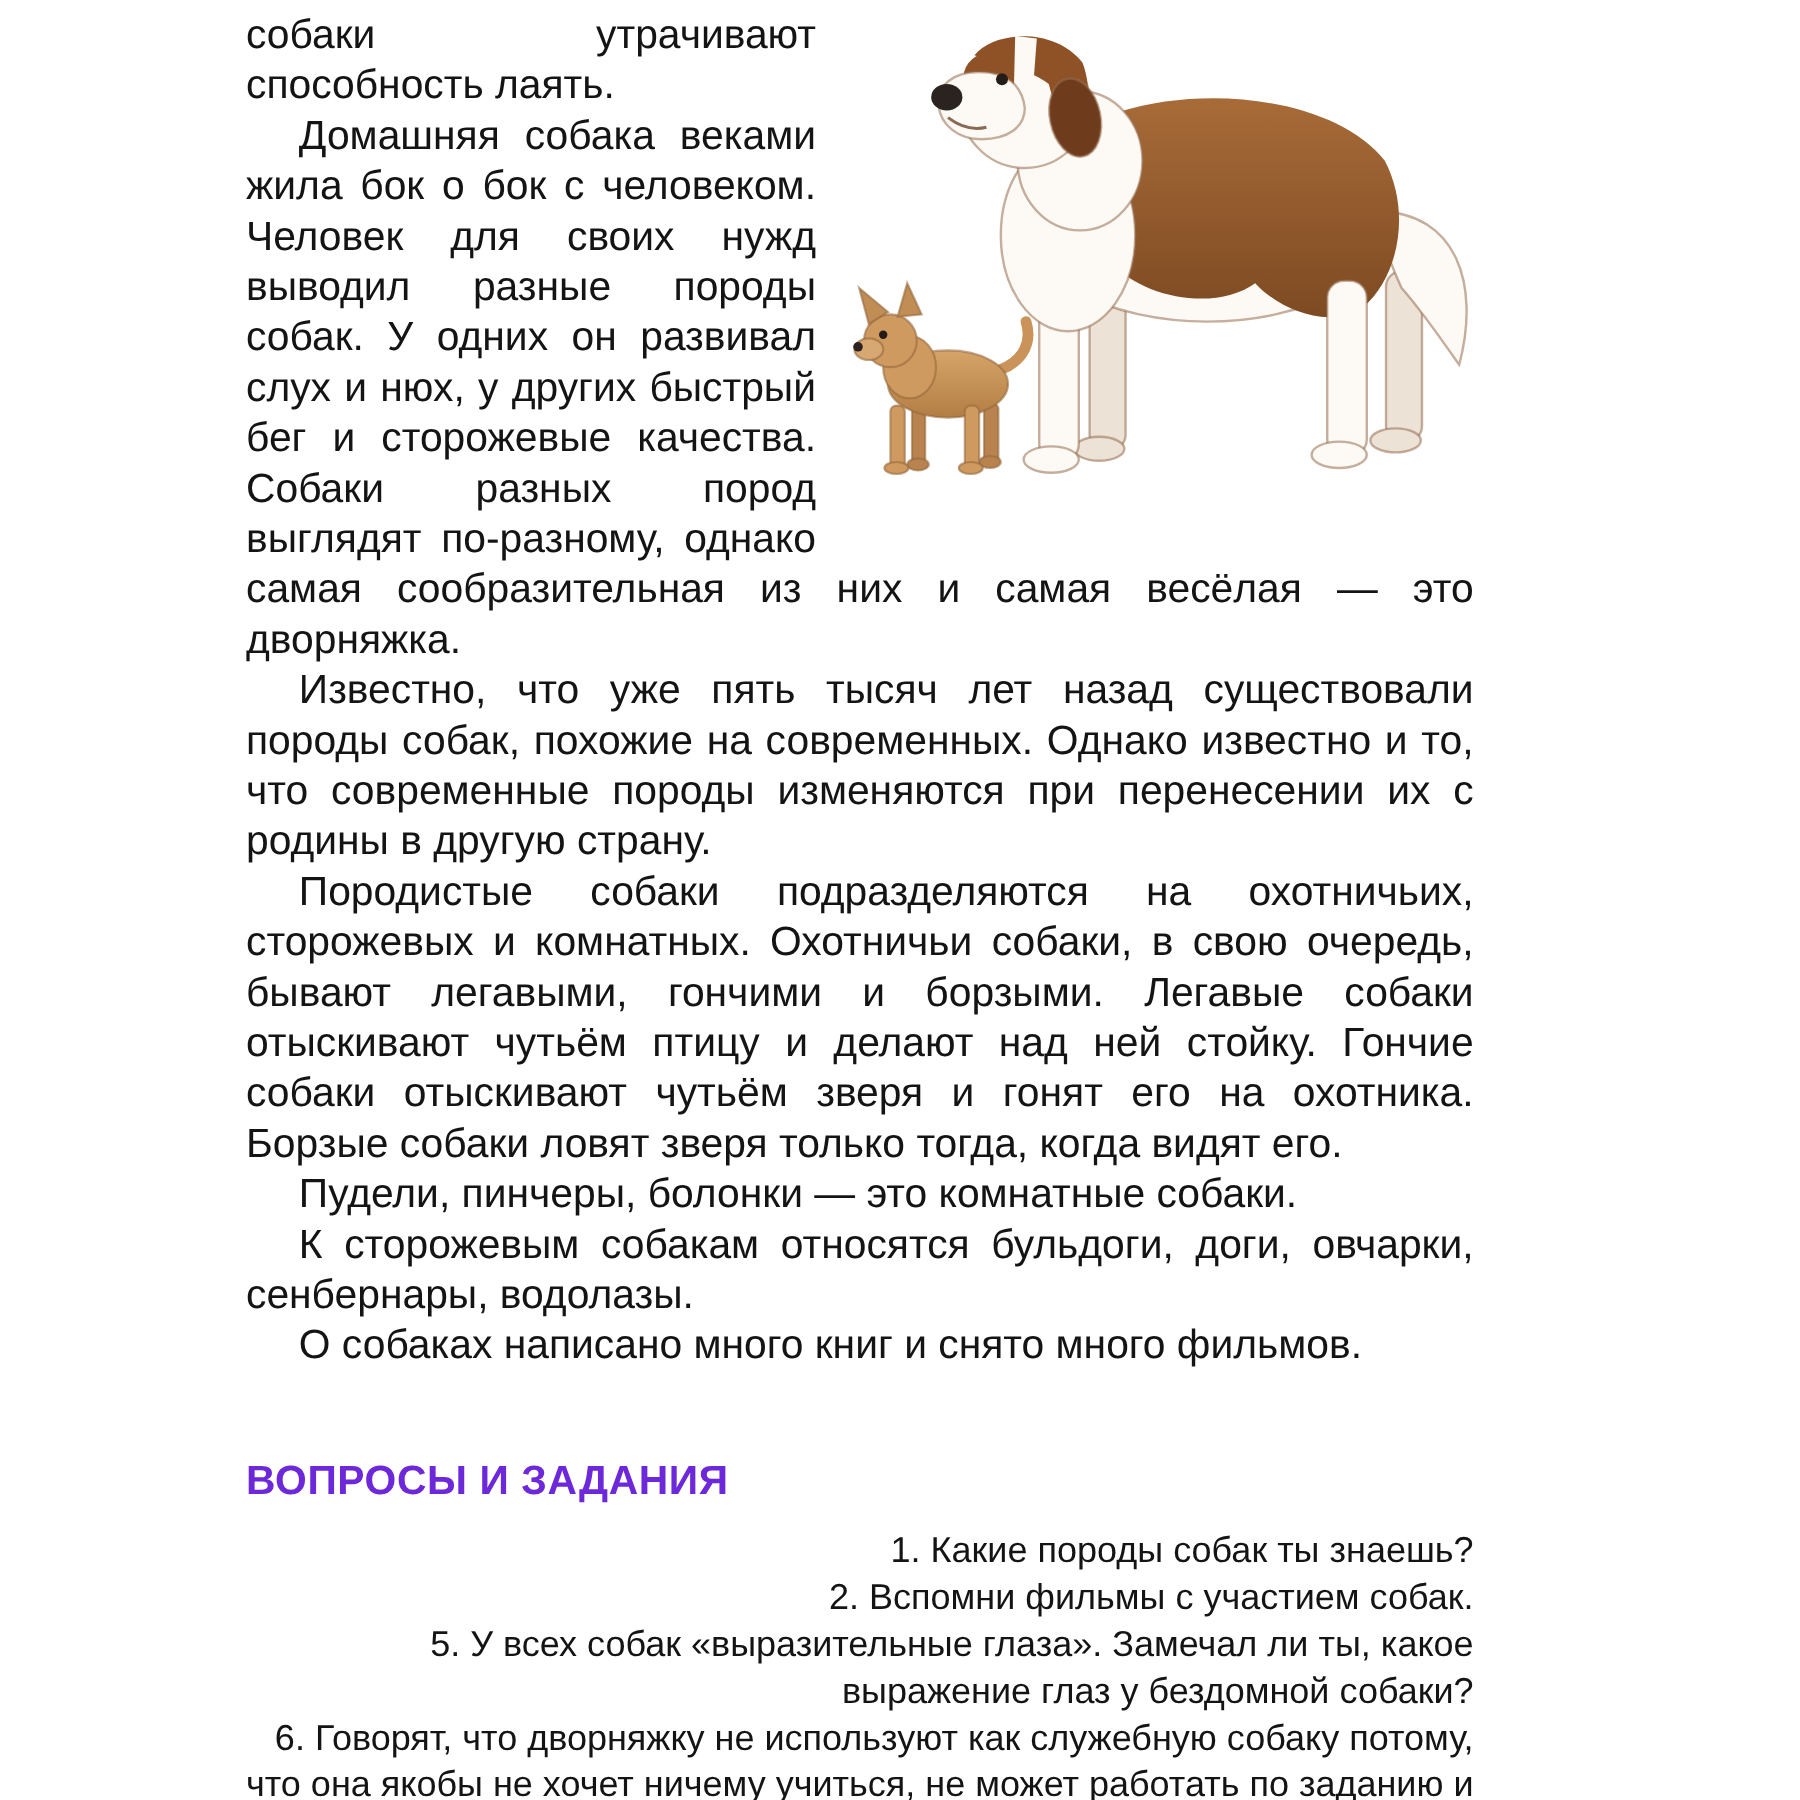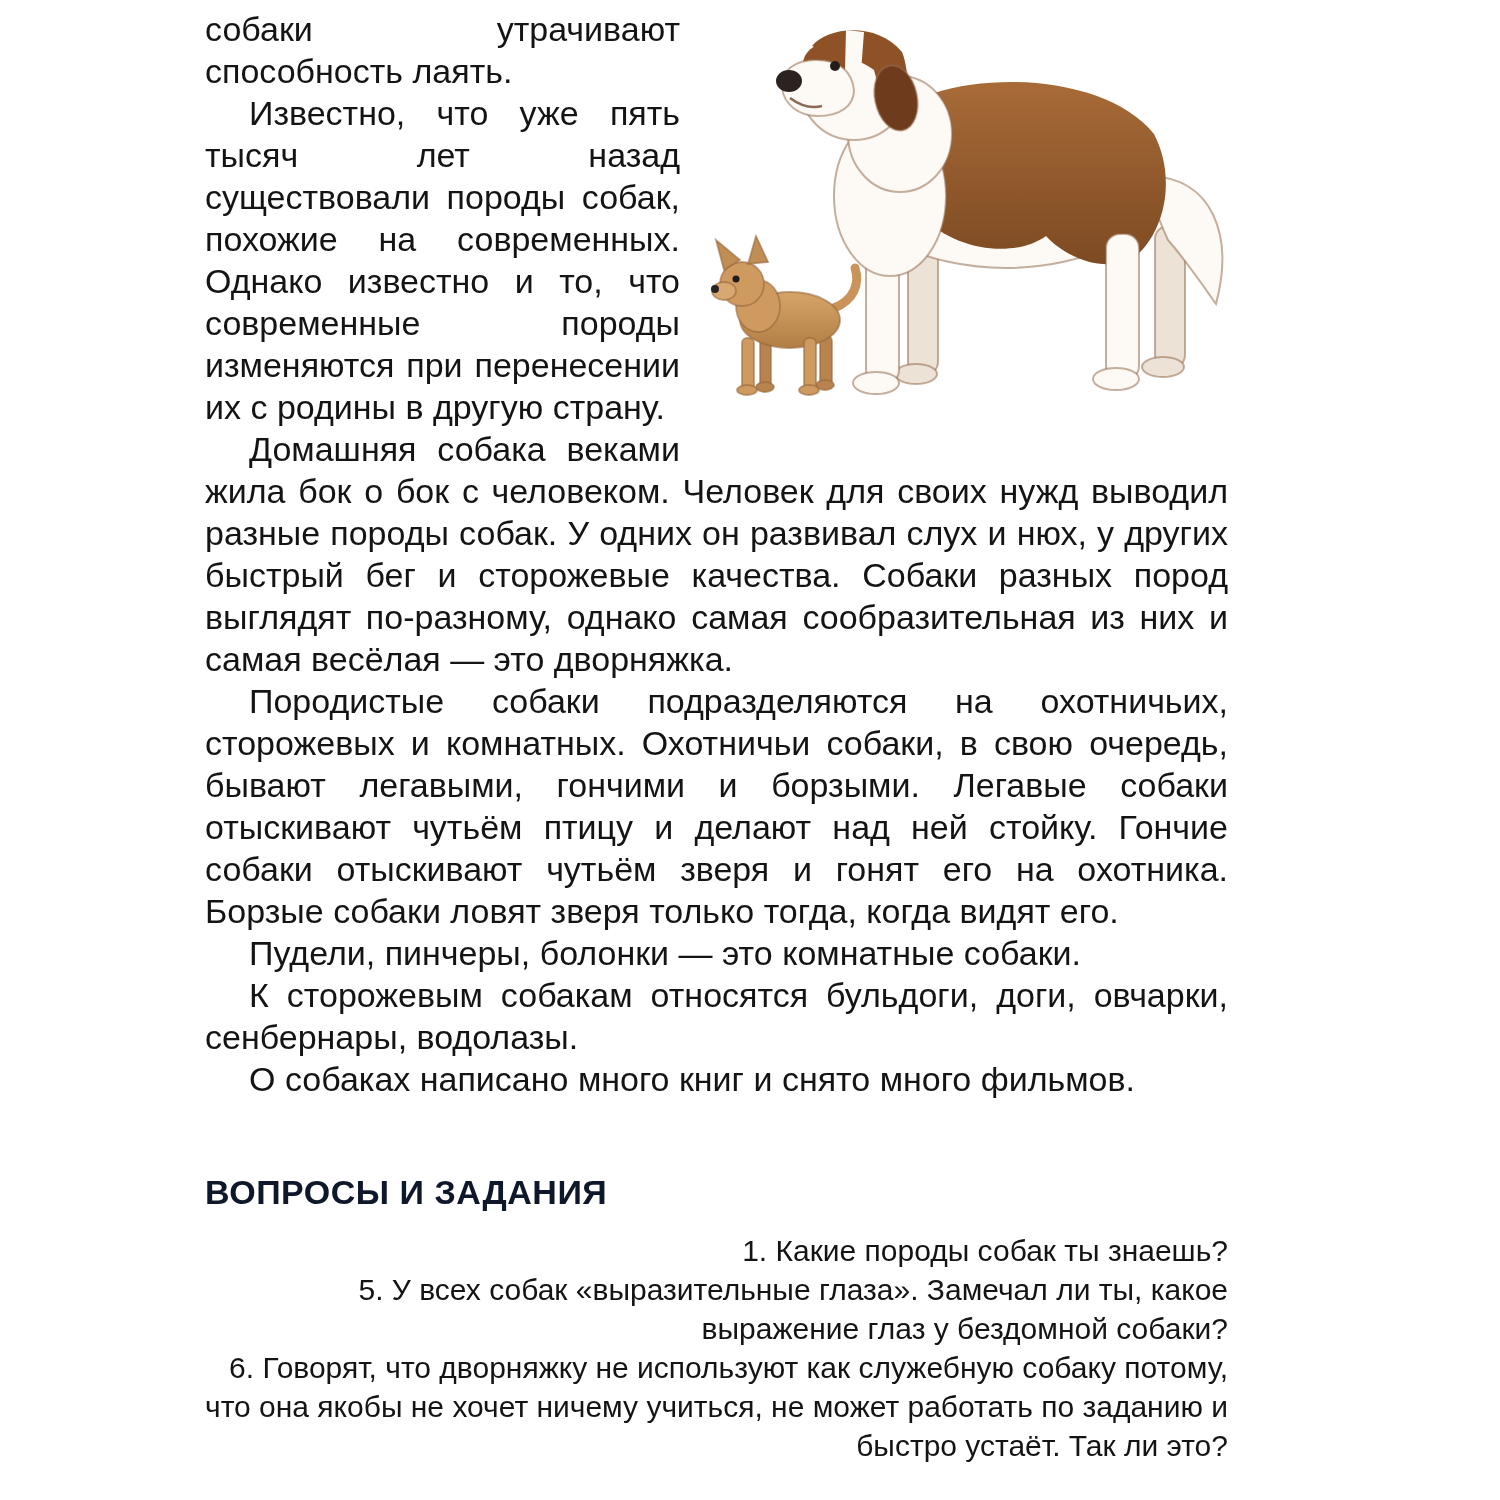--- a/index.html
+++ b/index.html
@@ -32,21 +32,21 @@
     width: 520px;
     height: 400px;
   }
   .para { margin: 0; }
   .para.indent { text-indent: 44px; }
   .questions { margin-top: 72px; }
   .q-heading {
     font-size: 34px;
     line-height: 41px;
     font-weight: bold;
-    color: #0f172a;
+    color: #6d28d9;
     letter-spacing: 0.5px;
   }
   .q-list {
     margin-top: 18px;
     font-size: 30px;
     line-height: 39px;
     text-align: right;
   }
   .q-item { margin: 0; }
 </style>
@@ -126,31 +126,32 @@
           <path d="M40,256 L48,228 L60,254 Z" fill="#c08d55"></path>
 
           <ellipse cx="16" cy="283" rx="12" ry="9" fill="#d8a873"></ellipse>
           <circle cx="7" cy="281" r="4" fill="#2b2320" stroke="none"></circle>
           <circle cx="28" cy="271" r="3.5" fill="#241c18" stroke="none"></circle>
         </g>
       </svg>
     </figure>
 
     <p class="para">собаки утрачивают способность лаять.</p>
+    <p class="para indent">Домашняя собака веками жила бок о бок с человеком. Человек для своих нужд выводил разные породы собак. У одних он развивал слух и нюх, у других быстрый бег и сторожевые качества. Собаки разных пород выглядят по-разному, однако самая сообразительная из них и самая весёлая — это дворняжка.</p>
     <p class="para indent">Известно, что уже пять тысяч лет назад существовали породы собак, похожие на современных. Однако известно и то, что современные породы изменяются при перенесении их с родины в другую страну.</p>
-    <p class="para indent">Домашняя собака веками жила бок о бок с человеком. Человек для своих нужд выводил разные породы собак. У одних он развивал слух и нюх, у других быстрый бег и сторожевые качества. Собаки разных пород выглядят по-разному, однако самая сообразительная из них и самая весёлая — это дворняжка.</p>
     <p class="para indent">Породистые собаки подразделяются на охотничьих, сторожевых и комнатных. Охотничьи собаки, в свою очередь, бывают легавыми, гончими и борзыми. Легавые собаки отыскивают чутьём птицу и делают над ней стойку. Гончие собаки отыскивают чутьём зверя и гонят его на охотника. Борзые собаки ловят зверя только тогда, когда видят его.</p>
     <p class="para indent">Пудели, пинчеры, болонки — это комнатные собаки.</p>
     <p class="para indent">К сторожевым собакам относятся бульдоги, доги, овчарки, сенбернары, водолазы.</p>
     <p class="para indent">О собаках написано много книг и снято много фильмов.</p>
   </article>
 
   <section class="questions">
     <h2 class="q-heading">ВОПРОСЫ И ЗАДАНИЯ</h2>
     <div class="q-list">
       <p class="q-item">1. Какие породы собак ты знаешь?</p>
+      <p class="q-item">2. Вспомни фильмы с участием собак.</p>
       <p class="q-item">5. У всех собак «выразительные глаза». Замечал ли ты, какое выражение глаз у бездомной собаки?</p>
       <p class="q-item">6. Говорят, что дворняжку не используют как служебную собаку потому, что она якобы не хочет ничему учиться, не может работать по заданию и быстро устаёт. Так ли это?</p>
 
     </div>
   </section>
 
 </div>
 
 </body></html>

